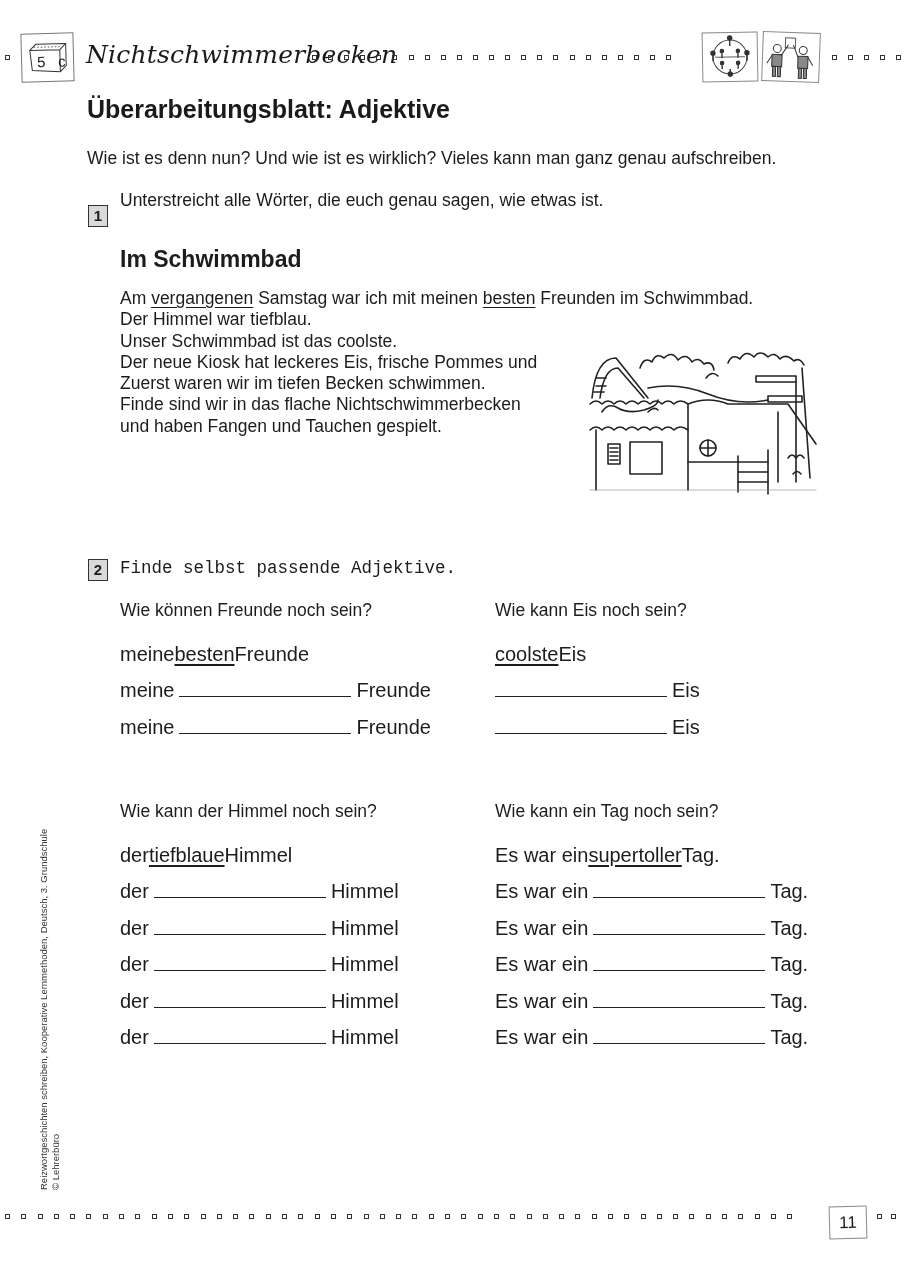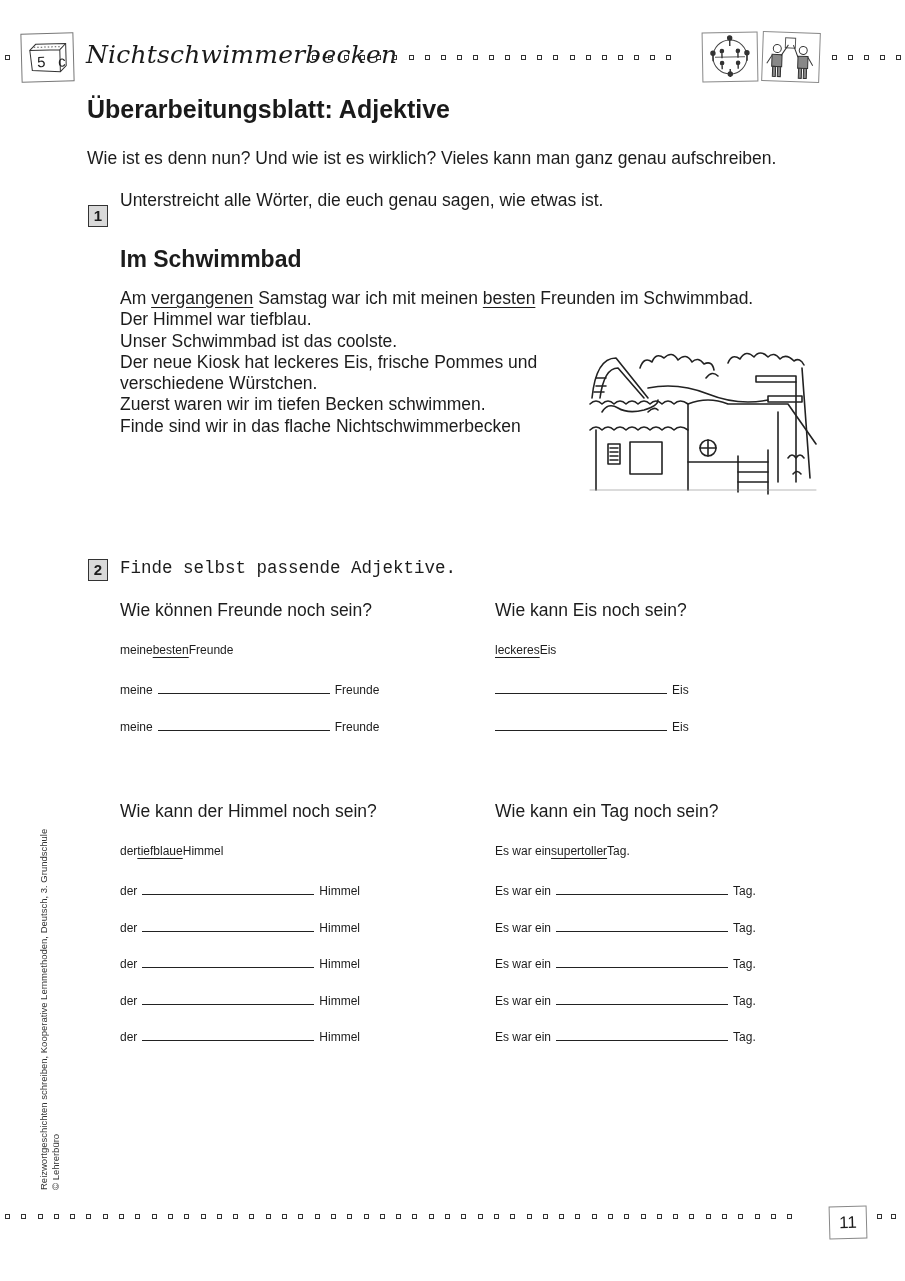--- a/index.html
+++ b/index.html
@@ -36,21 +36,21 @@
   }
   .task-text { position: absolute; font-size: 17.5px; }
   .story-title { position: absolute; left: 120px; top: 246px; font-size: 23px; font-weight: bold; }
   .story { position: absolute; left: 120px; top: 288px; font-size: 17.5px; line-height: 21.3px; }
   .story-line { white-space: nowrap; }
   u { text-decoration: underline; text-underline-offset: 3px; }
 
   .pool { position: absolute; left: 588px; top: 338px; width: 232px; height: 158px; }
 
   .question { position: absolute; font-size: 17.5px; white-space: nowrap; }
-  .row { position: absolute; font-size: 12px; white-space: nowrap; display: flex; align-items: baseline; }
+  .row { position: absolute; font-size: 20px; white-space: nowrap; display: flex; align-items: baseline; }
   .blank { display: inline-block; width: 172px; border-bottom: 1.5px solid #222; height: 14px; margin: 0 5px; }
   .blank.first { margin-left: 0; }
 
   .side-credit {
     position: absolute; left: 38px; top: 1190px; transform-origin: 0 0; transform: rotate(-90deg);
     font-size: 9.5px; line-height: 12px; color: #333; white-space: nowrap;
   }
   .page-num {
     position: absolute; left: 829px; top: 1206px; width: 38px; height: 33px; border: 1px solid #888;
     box-sizing: border-box; transform: rotate(-1.5deg); font-size: 17px; text-align: center; line-height: 32px;
@@ -160,23 +160,23 @@
 <div class="task-text" style="left:120px; top:190px;">Unterstreicht alle Wörter, die euch genau sagen, wie etwas ist.</div>
 <div class="story-title">Im Schwimmbad</div>
 
 <div class="story">
   <div class="story-line">
     <span>Am </span><u>vergangenen</u><span> Samstag war ich mit meinen </span><u>besten</u><span> Freunden im Schwimmbad.</span>
   </div>
   <div class="story-line">Der Himmel war tiefblau.</div>
   <div class="story-line">Unser Schwimmbad ist das coolste.</div>
   <div class="story-line">Der neue Kiosk hat leckeres Eis, frische Pommes und</div>
-  <div class="story-line">verschiedene Würstchen.</div>
   <div class="story-line">Zuerst waren wir im tiefen Becken schwimmen.</div>
   <div class="story-line">Finde sind wir in das flache Nichtschwimmerbecken</div>
+  <div class="story-line">und haben Fangen und Tauchen gespielt.</div>
 </div>
 
 <svg class="pool" viewBox="0 0 232 158" fill="none" stroke="#222" stroke-width="1.6" stroke-linecap="round" stroke-linejoin="round">
 
   <path d="M52 30 q4-12 12-6 q4-10 12-4 q8-8 14 2 q8-8 14 2 q6-6 12 2 q8-4 10 6"></path>
   <path d="M140 25 q4-10 12-4 q6-10 14-2 q6-8 14 0 q6-6 12 2 q6-6 14 2 q6-4 10 4"></path>
   <path d="M118 40 q6-8 12-2"></path>
 
   <path d="M60 50 q30 -6 60 6 q30 12 60 6"></path>
 
@@ -225,21 +225,21 @@
     <span>Freunde</span>
 </div>
 <div class="row" style="left:120px; top:716px;">
   <span>meine</span>
     <span class="blank"></span>
     <span>Freunde</span>
 </div>
 
 <div class="question" style="left:495px; top:600px;">Wie kann Eis noch sein?</div>
 <div class="row" style="left:495px; top:643px;">
-  <u>leckeres</u>
+  <u>coolste</u>
     <span> Eis</span>
 </div>
 <div class="row" style="left:495px; top:679px;">
   <span class="blank first"></span>
     <span>Eis</span>
 </div>
 <div class="row" style="left:495px; top:716px;">
   <span class="blank first"></span>
     <span>Eis</span>
 </div>

